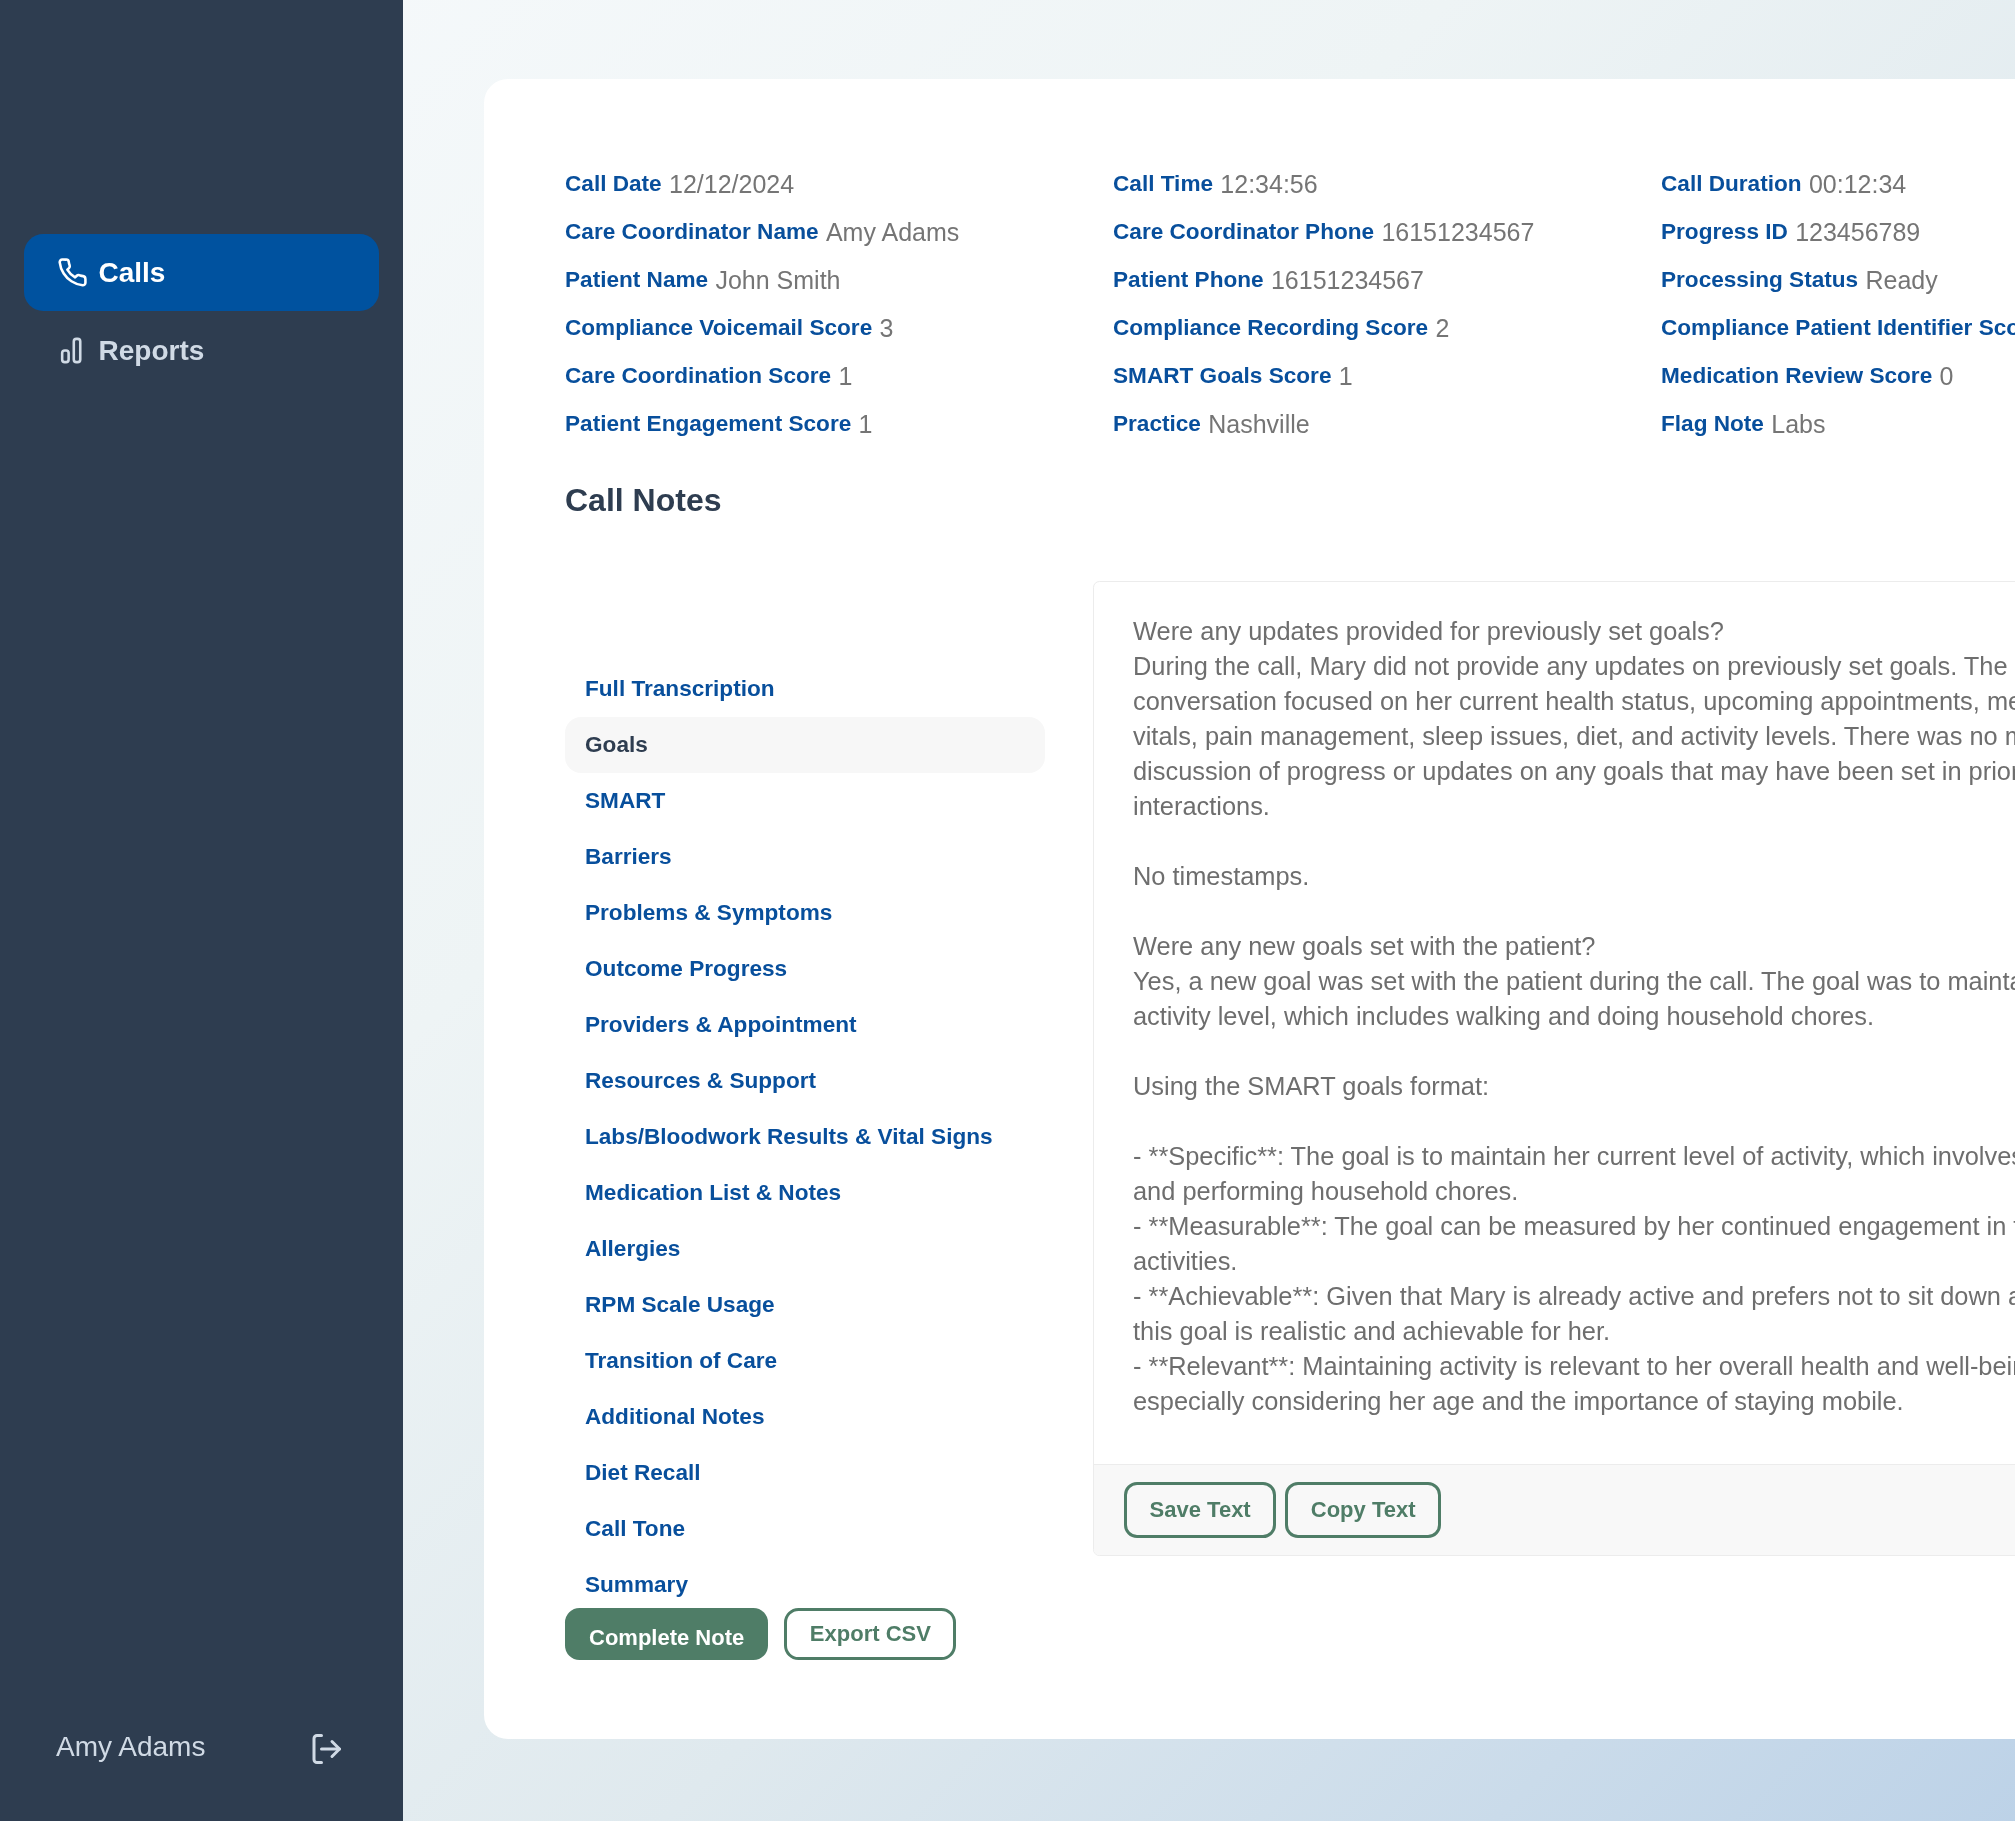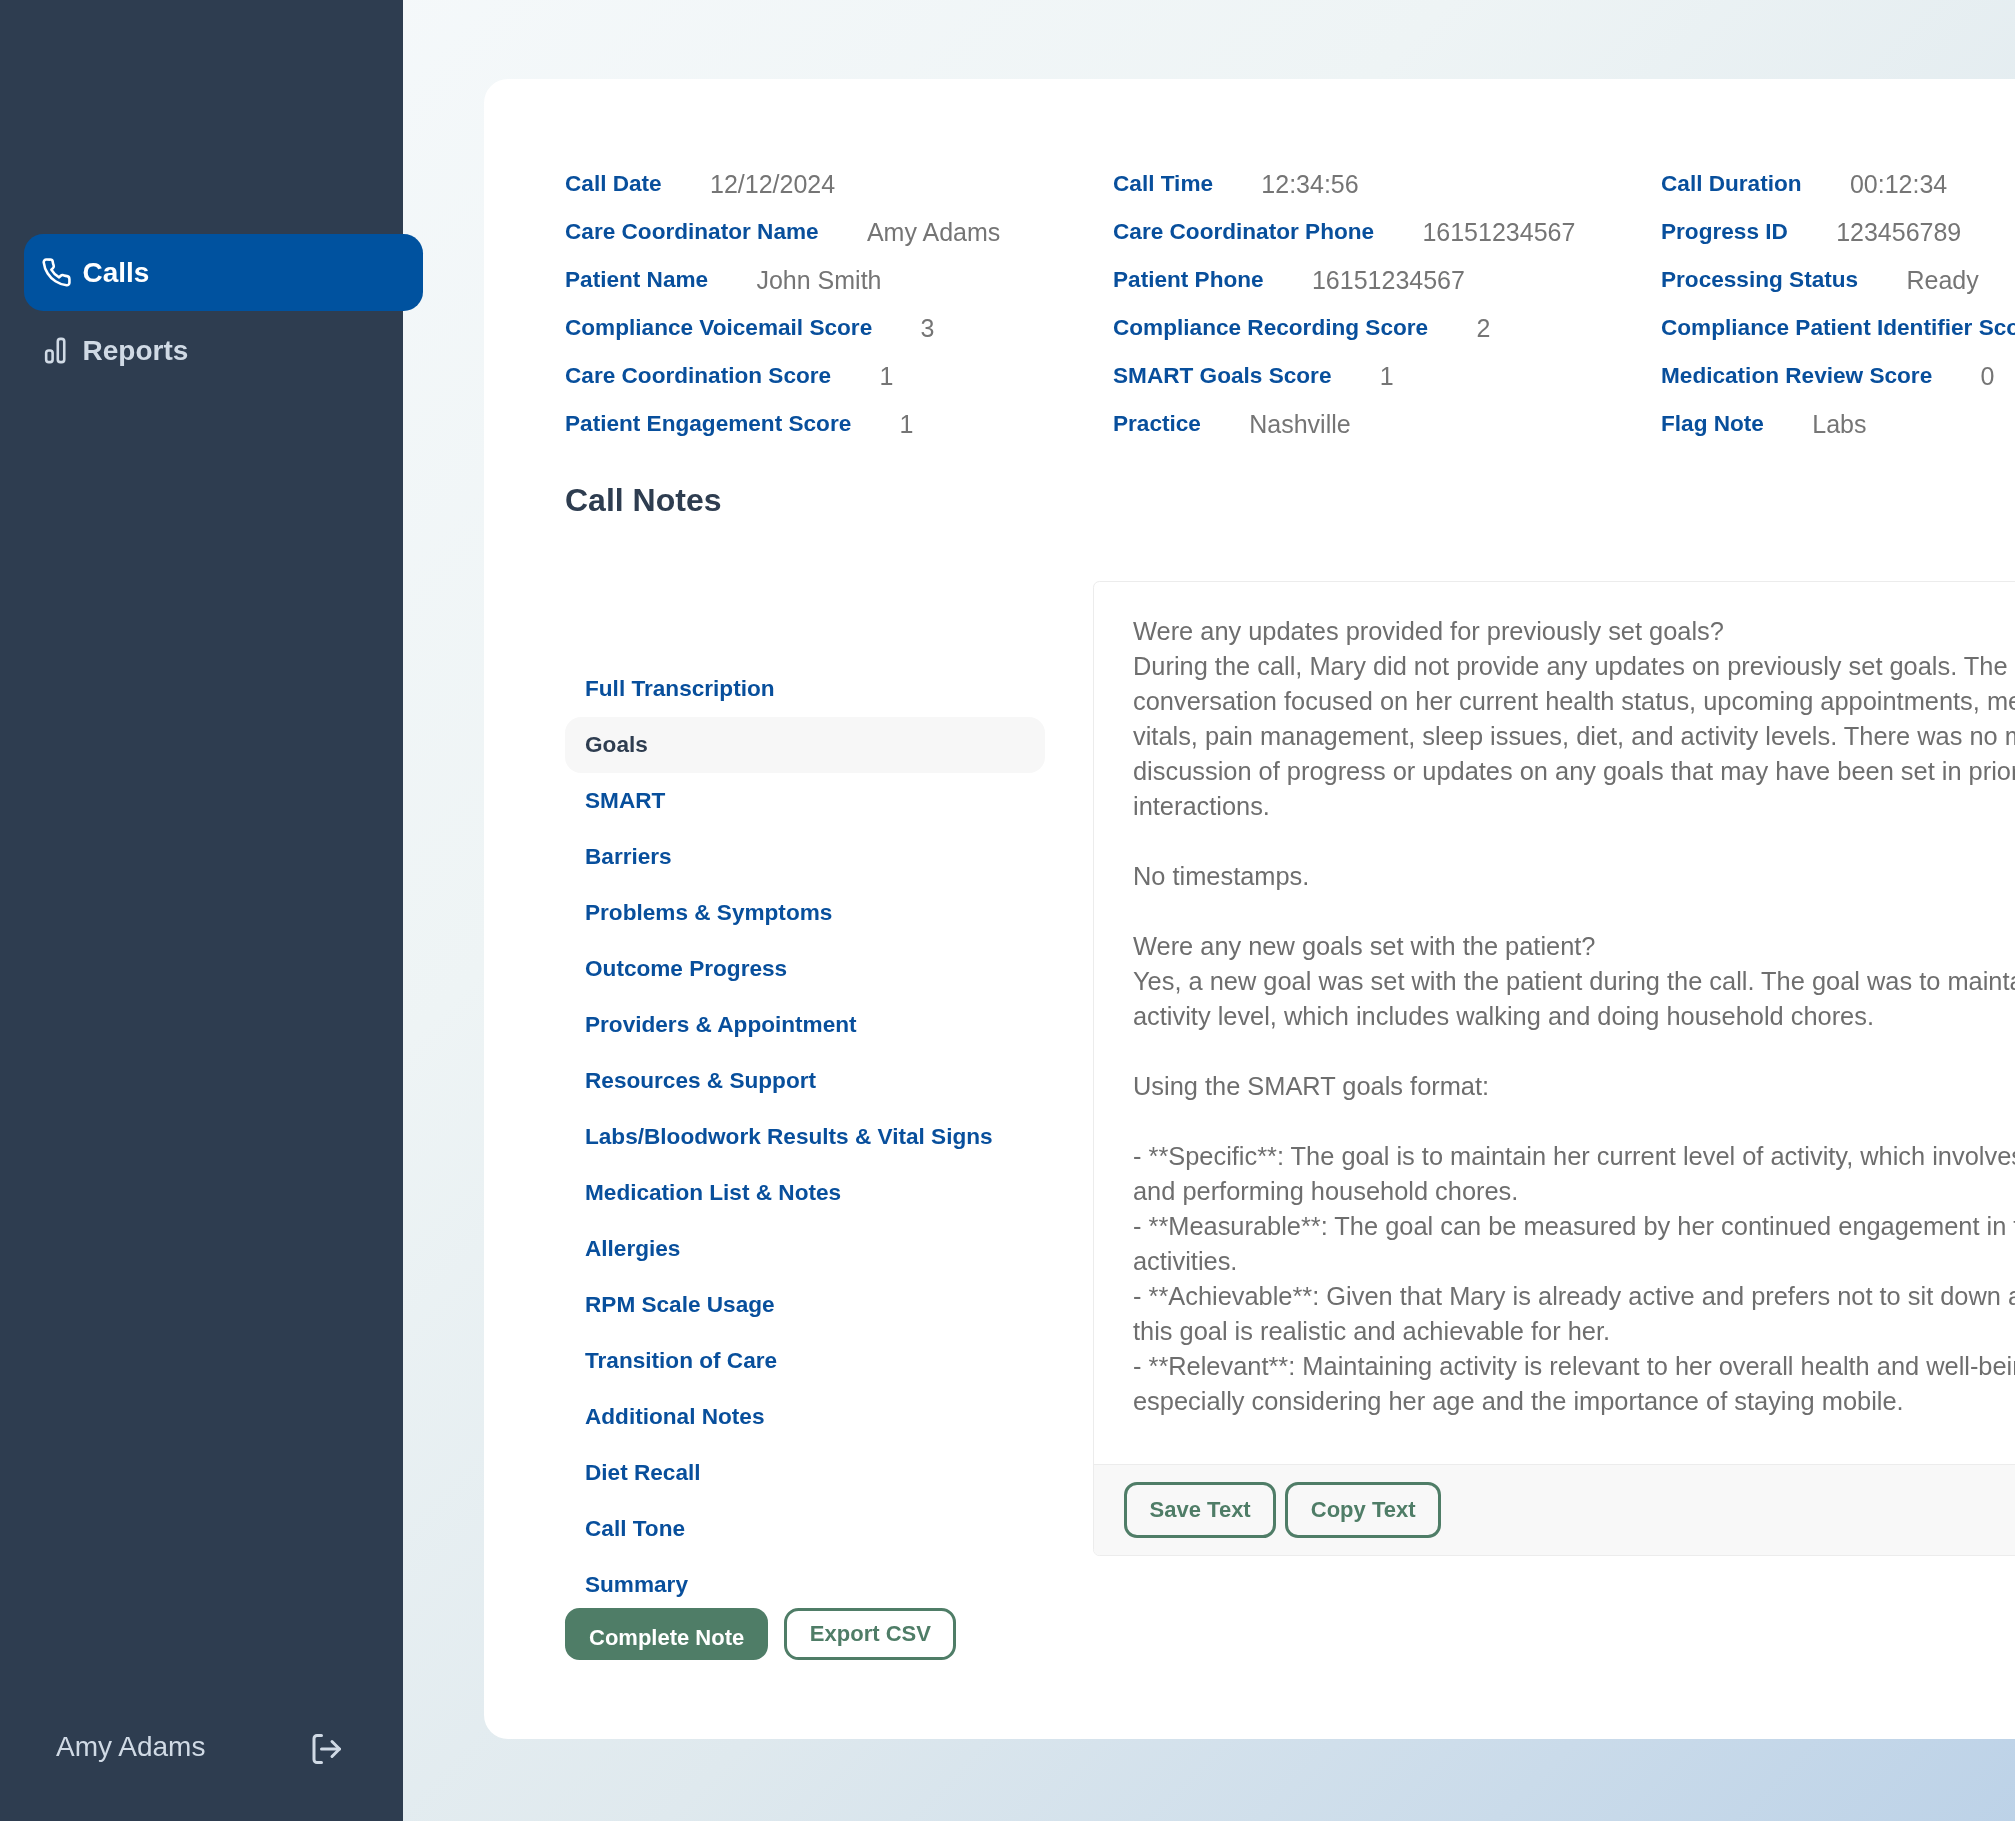--- a/index.html
+++ b/index.html
@@ -7,23 +7,23 @@
   body {
     font-family: "Liberation Sans", "DejaVu Sans", sans-serif;
     background: linear-gradient(135deg, #f7fafc 0%, #eef4f5 35%, #dfe9ee 60%, #b5cde6 100%);
     position: relative;
   }
   .sidebar {
     position: absolute; left: 0; top: 0; width: 403px; height: 1822px;
     background: #2e3d50;
   }
   .nav-item {
-    position: absolute; left: 24px; width: 399px; height: 77px;
+    position: absolute; left: 24px; width: 355px; height: 77px;
     border-radius: 19.3px; display: flex; align-items: center;
-    padding-left: 16px; cursor: pointer;
+    padding-left: 32px; cursor: pointer;
   }
   .nav-item.active { background: #00529f; color: #ffffff; }
   .nav-item.inactive { color: #d0dae5; text-align: right; }
   .nav-icon { width: 32px; height: 32px; margin-right: 10.5px; display: flex; align-items: center; justify-content: center; }
   .nav-label { font-size: 28px; font-weight: bold; }
   .sidebar-user {
     position: absolute; left: 56px; top: 1731px; font-size: 28px; color: #d0dae5;
   }
   .logout-btn {
     position: absolute; left: 306px; top: 1729px; width: 40px; height: 40px;
@@ -31,21 +31,21 @@
   }
 
   .card {
     position: absolute; left: 484px; top: 79px; width: 1757px; height: 1660px;
     background: #ffffff; border-radius: 24px;
   }
   .info-grid {
     position: absolute; left: 81px; top: 81px; width: 1596px;
     display: grid; grid-template-columns: 548px 548px 500px; row-gap: 0;
   }
-  .info-item { height: 48px; display: flex; align-items: center; white-space: nowrap; gap: 41px; }
+  .info-item { height: 48px; display: flex; align-items: center; white-space: nowrap; }
   .info-label { font-size: 22.6px; font-weight: bold; color: #084f9c; margin-right: 7.3px; }
   .info-value { font-size: 25px; color: #757575; }
 
   .section-title {
     position: absolute; left: 81px; top: 403px; font-size: 32px; color: #2e3d50; font-weight: bold;
   }
 
   .tab-list { position: absolute; left: 81px; top: 582px; width: 480px; }
   .tab {
     height: 56px; display: flex; align-items: center; padding-left: 20px;

